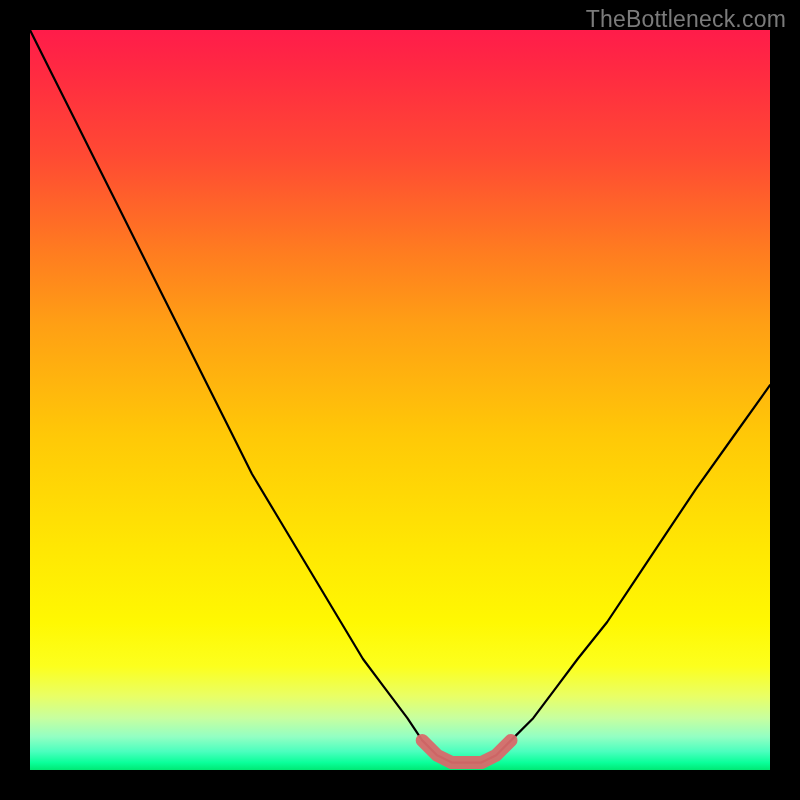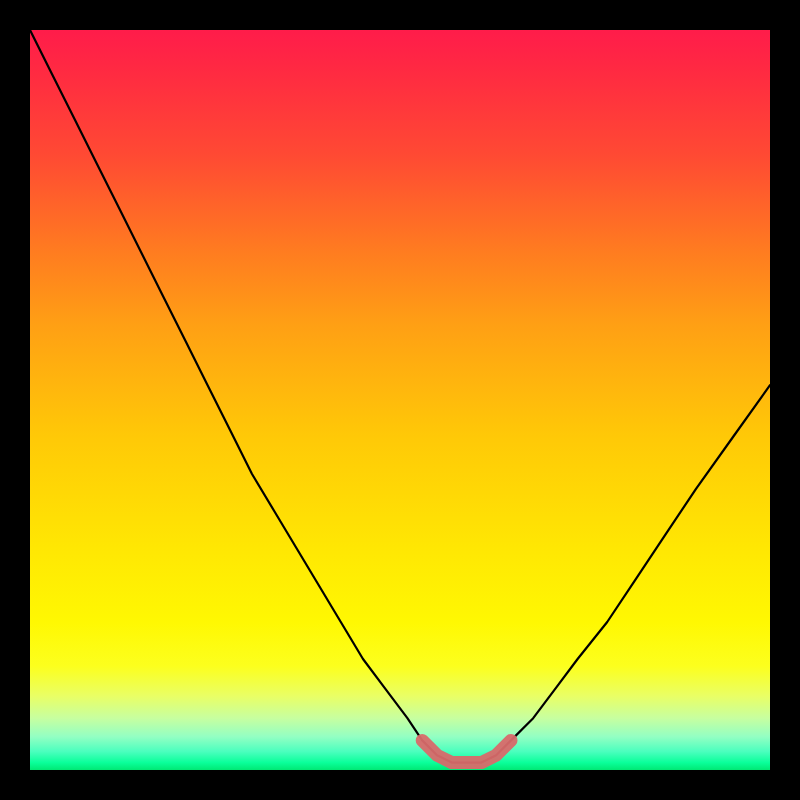--- a/index.html
+++ b/index.html
@@ -65,20 +65,21 @@
     position: absolute;
     left: 0;
     top: 0;
     width: 740px;
     height: 740px;
   }
 </style>
 </head>
 <body>
 <div class="container">
+  <div class="watermark">TheBottleneck.com</div>
 
   <div class="plot-frame">
     <div class="plot-inner">
       <div class="gradient"></div>
 
       <svg class="curves" viewBox="0 0 740 740" preserveAspectRatio="none">
         <path id="curve-path" fill="none" stroke="#000" stroke-width="2.2" stroke-linecap="round" stroke-linejoin="round" d="M0.00 0.00 L22.20 44.40 L44.40 88.80 L66.60 133.20 L88.80 177.60 L111.00 222.00 L133.20 266.40 L155.40 310.80 L177.60 355.20 L199.80 399.60 L222.00 444.00 L244.20 481.00 L266.40 518.00 L288.60 555.00 L310.80 592.00 L333.00 629.00 L355.20 658.60 L377.40 688.20 L392.20 710.40 L407.00 725.20 L421.80 732.60 L436.60 732.60 L451.40 732.60 L466.20 725.20 L481.00 710.40 L503.20 688.20 L525.40 658.60 L547.60 629.00 L577.20 592.00 L606.80 547.60 L636.40 503.20 L666.00 458.80 L703.00 407.00 L740.00 355.20"></path>
         <path id="optimal-band" fill="none" stroke="#d86a6a" stroke-width="13" stroke-linecap="round" stroke-linejoin="round" opacity="0.95" d="M392.20 710.40 L407.00 725.20 L421.80 732.60 L436.60 732.60 L451.40 732.60 L466.20 725.20 L481.00 710.40"></path>
       </svg>
     </div>

